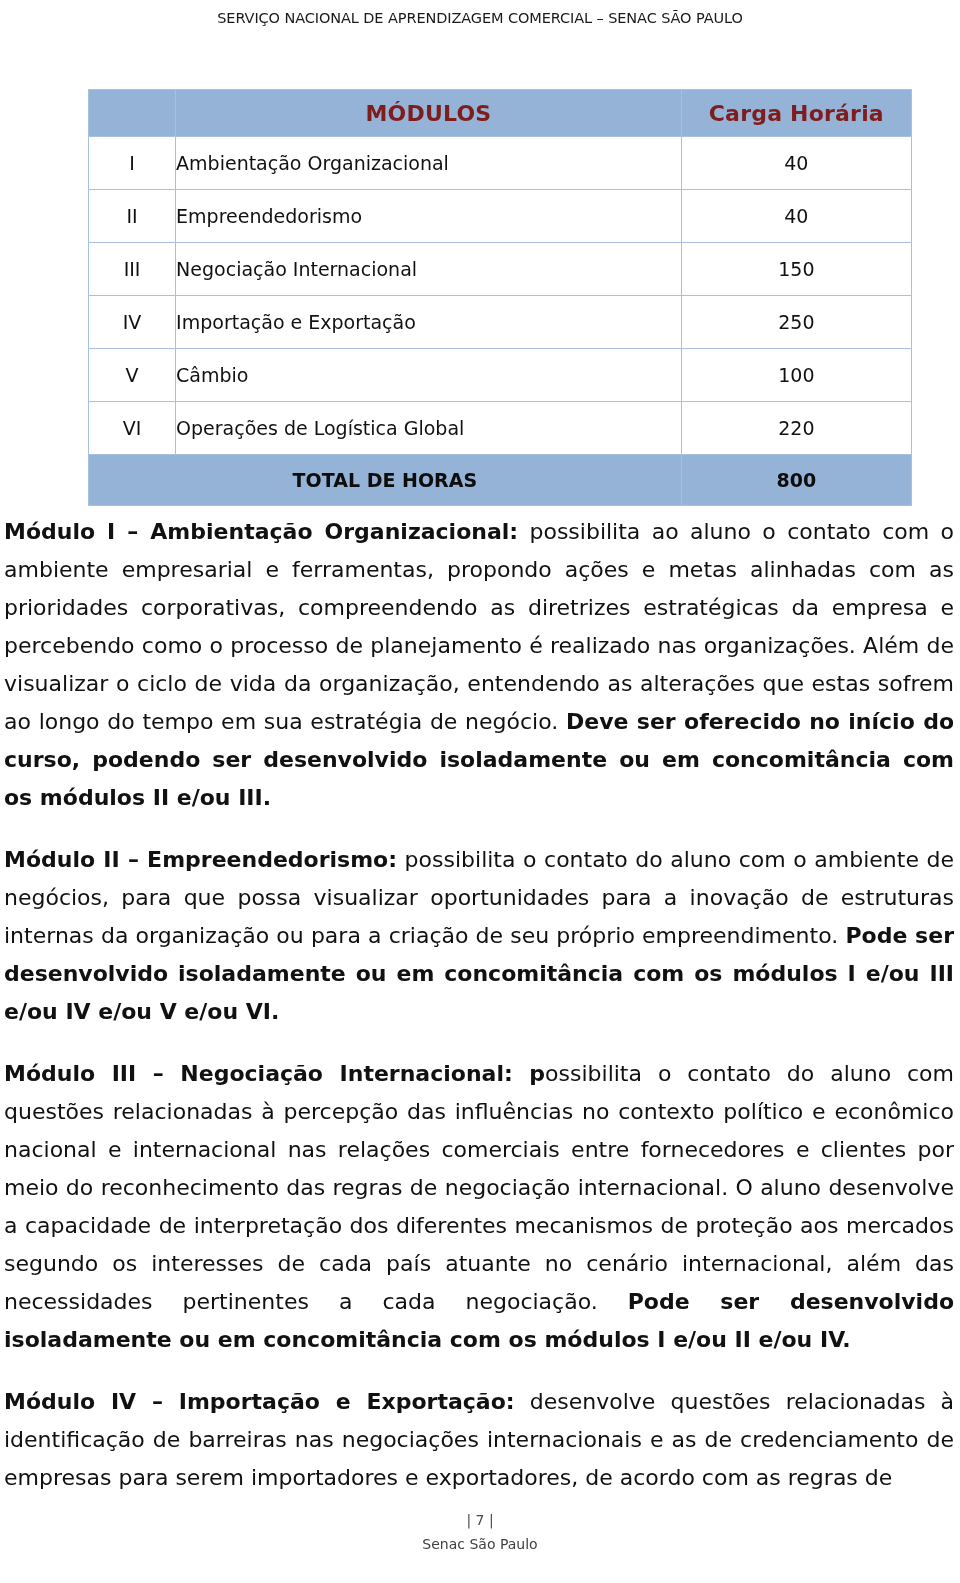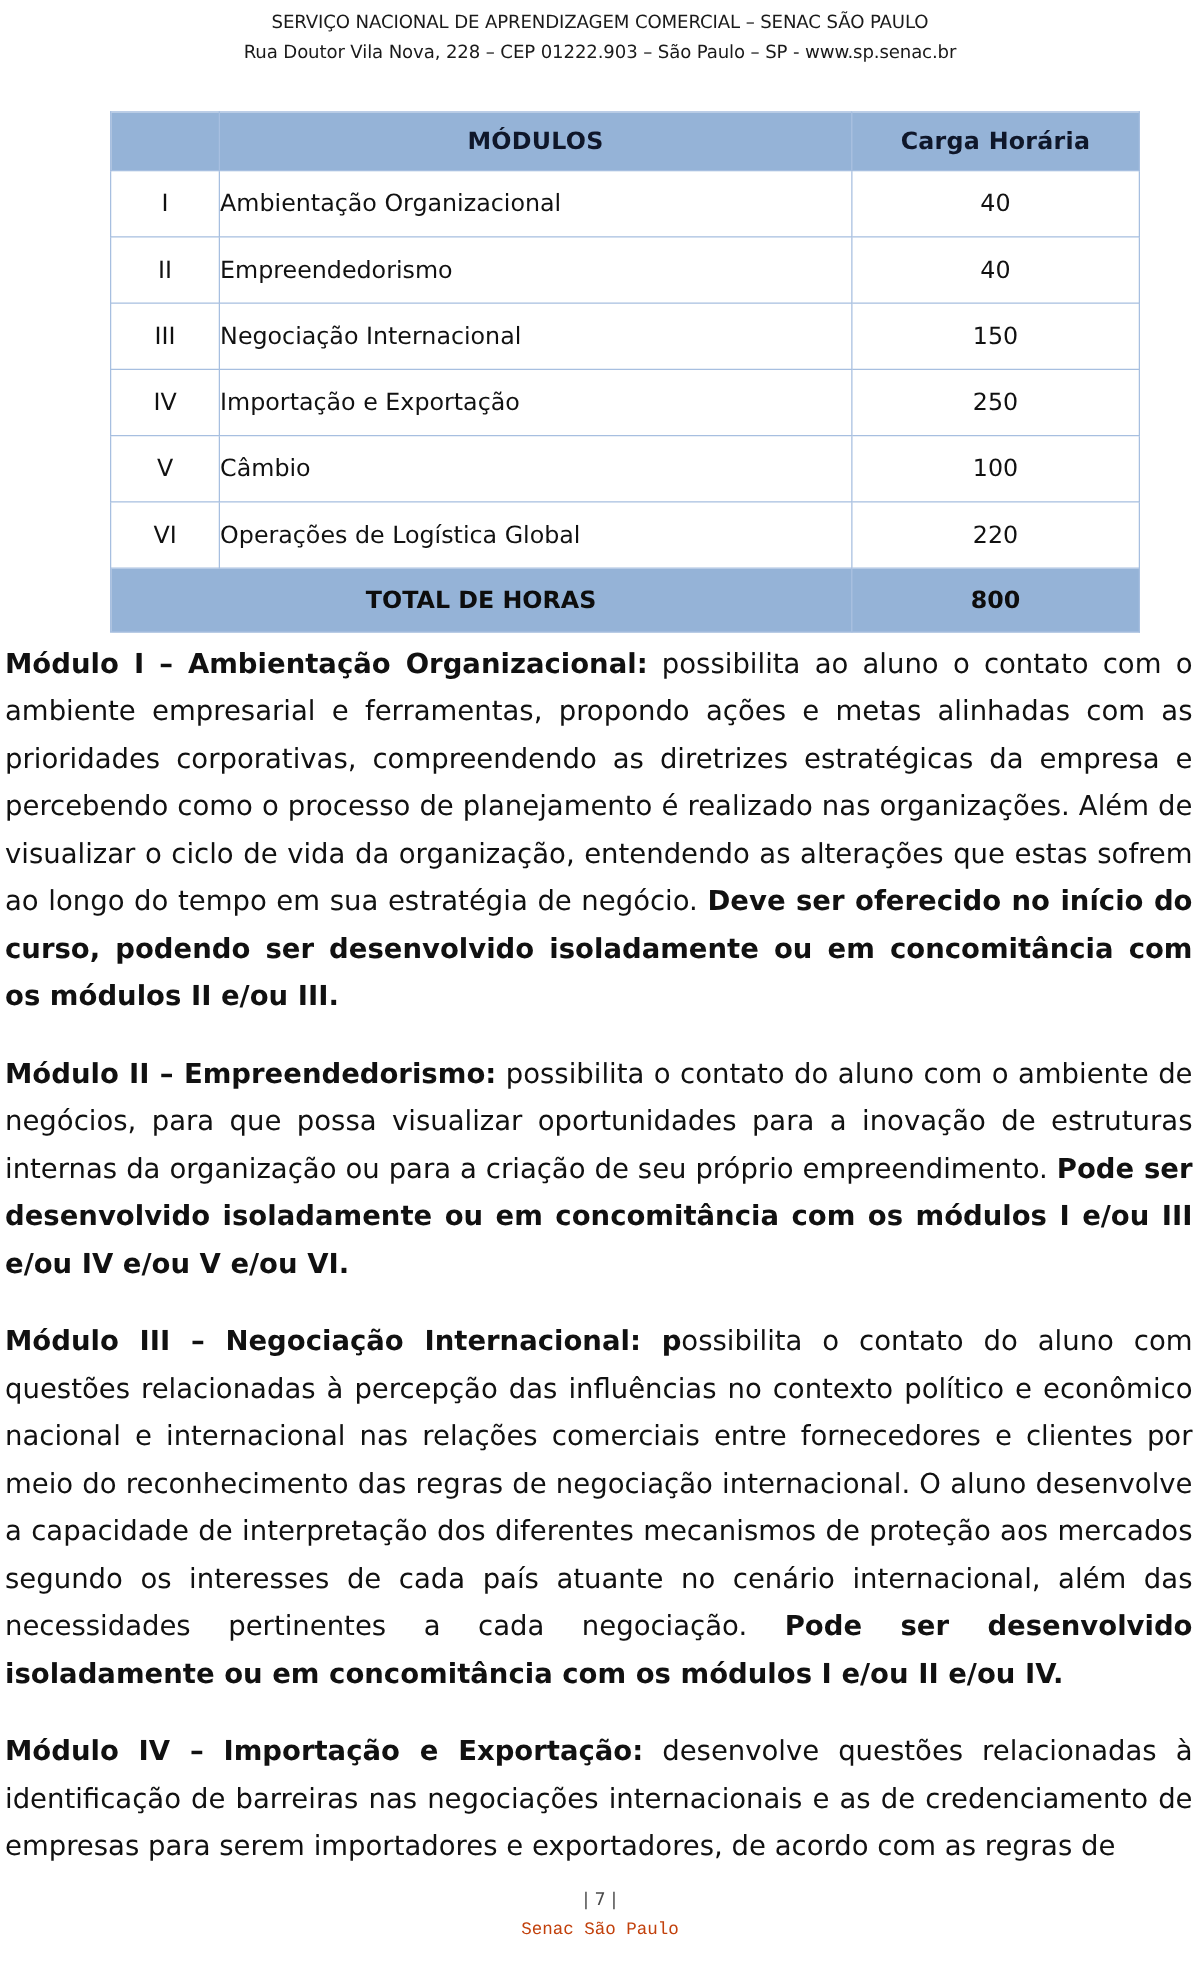--- a/index.html
+++ b/index.html
@@ -41,22 +41,22 @@
   }
   .modules-table td, .modules-table th {
     border: 1px solid #a7bfe0;
     padding: 0;
     vertical-align: middle;
   }
   .th-head {
     background: #95b3d7;
     height: 46px;
     font-weight: bold;
-    font-size: 19px;
-    color: #0f172a;
+    font-size: 22px;
+    color: #7f1d1d;
     letter-spacing: 0.2px;
   }
   .col-rn { width: 87px; }
   .col-name { width: 505px; }
   .col-ch { width: 230px; }
 
   .row-cell {
     height: 52px;
     background: #ffffff;
     font-size: 19px;
@@ -100,28 +100,27 @@
     position: absolute;
     left: 0;
     top: 1508px;
     width: 960px;
     text-align: center;
     font-size: 14px;
     line-height: 24px;
     color: #5a5a5a;
   }
   .page-footer .pg { color: #4a4a4a; }
-  .page-footer .brand { color: #c2410c; font-family: Liberation Mono, monospace; }
+  .page-footer .brand { color: #404040; }
 </style>
 </head>
 <body>
 
 <div class="page-header">
   <div class="line1">SERVIÇO NACIONAL DE APRENDIZAGEM COMERCIAL – SENAC SÃO PAULO</div>
-  <div class="line2">Rua Doutor Vila Nova, 228 – CEP 01222.903 – São Paulo – SP - www.sp.senac.br</div>
 </div>
 
 <table class="modules-table">
   <colgroup>
     <col class="col-rn">
       <col class="col-name">
       <col class="col-ch">
   </colgroup>
   <thead>
     <tr>

